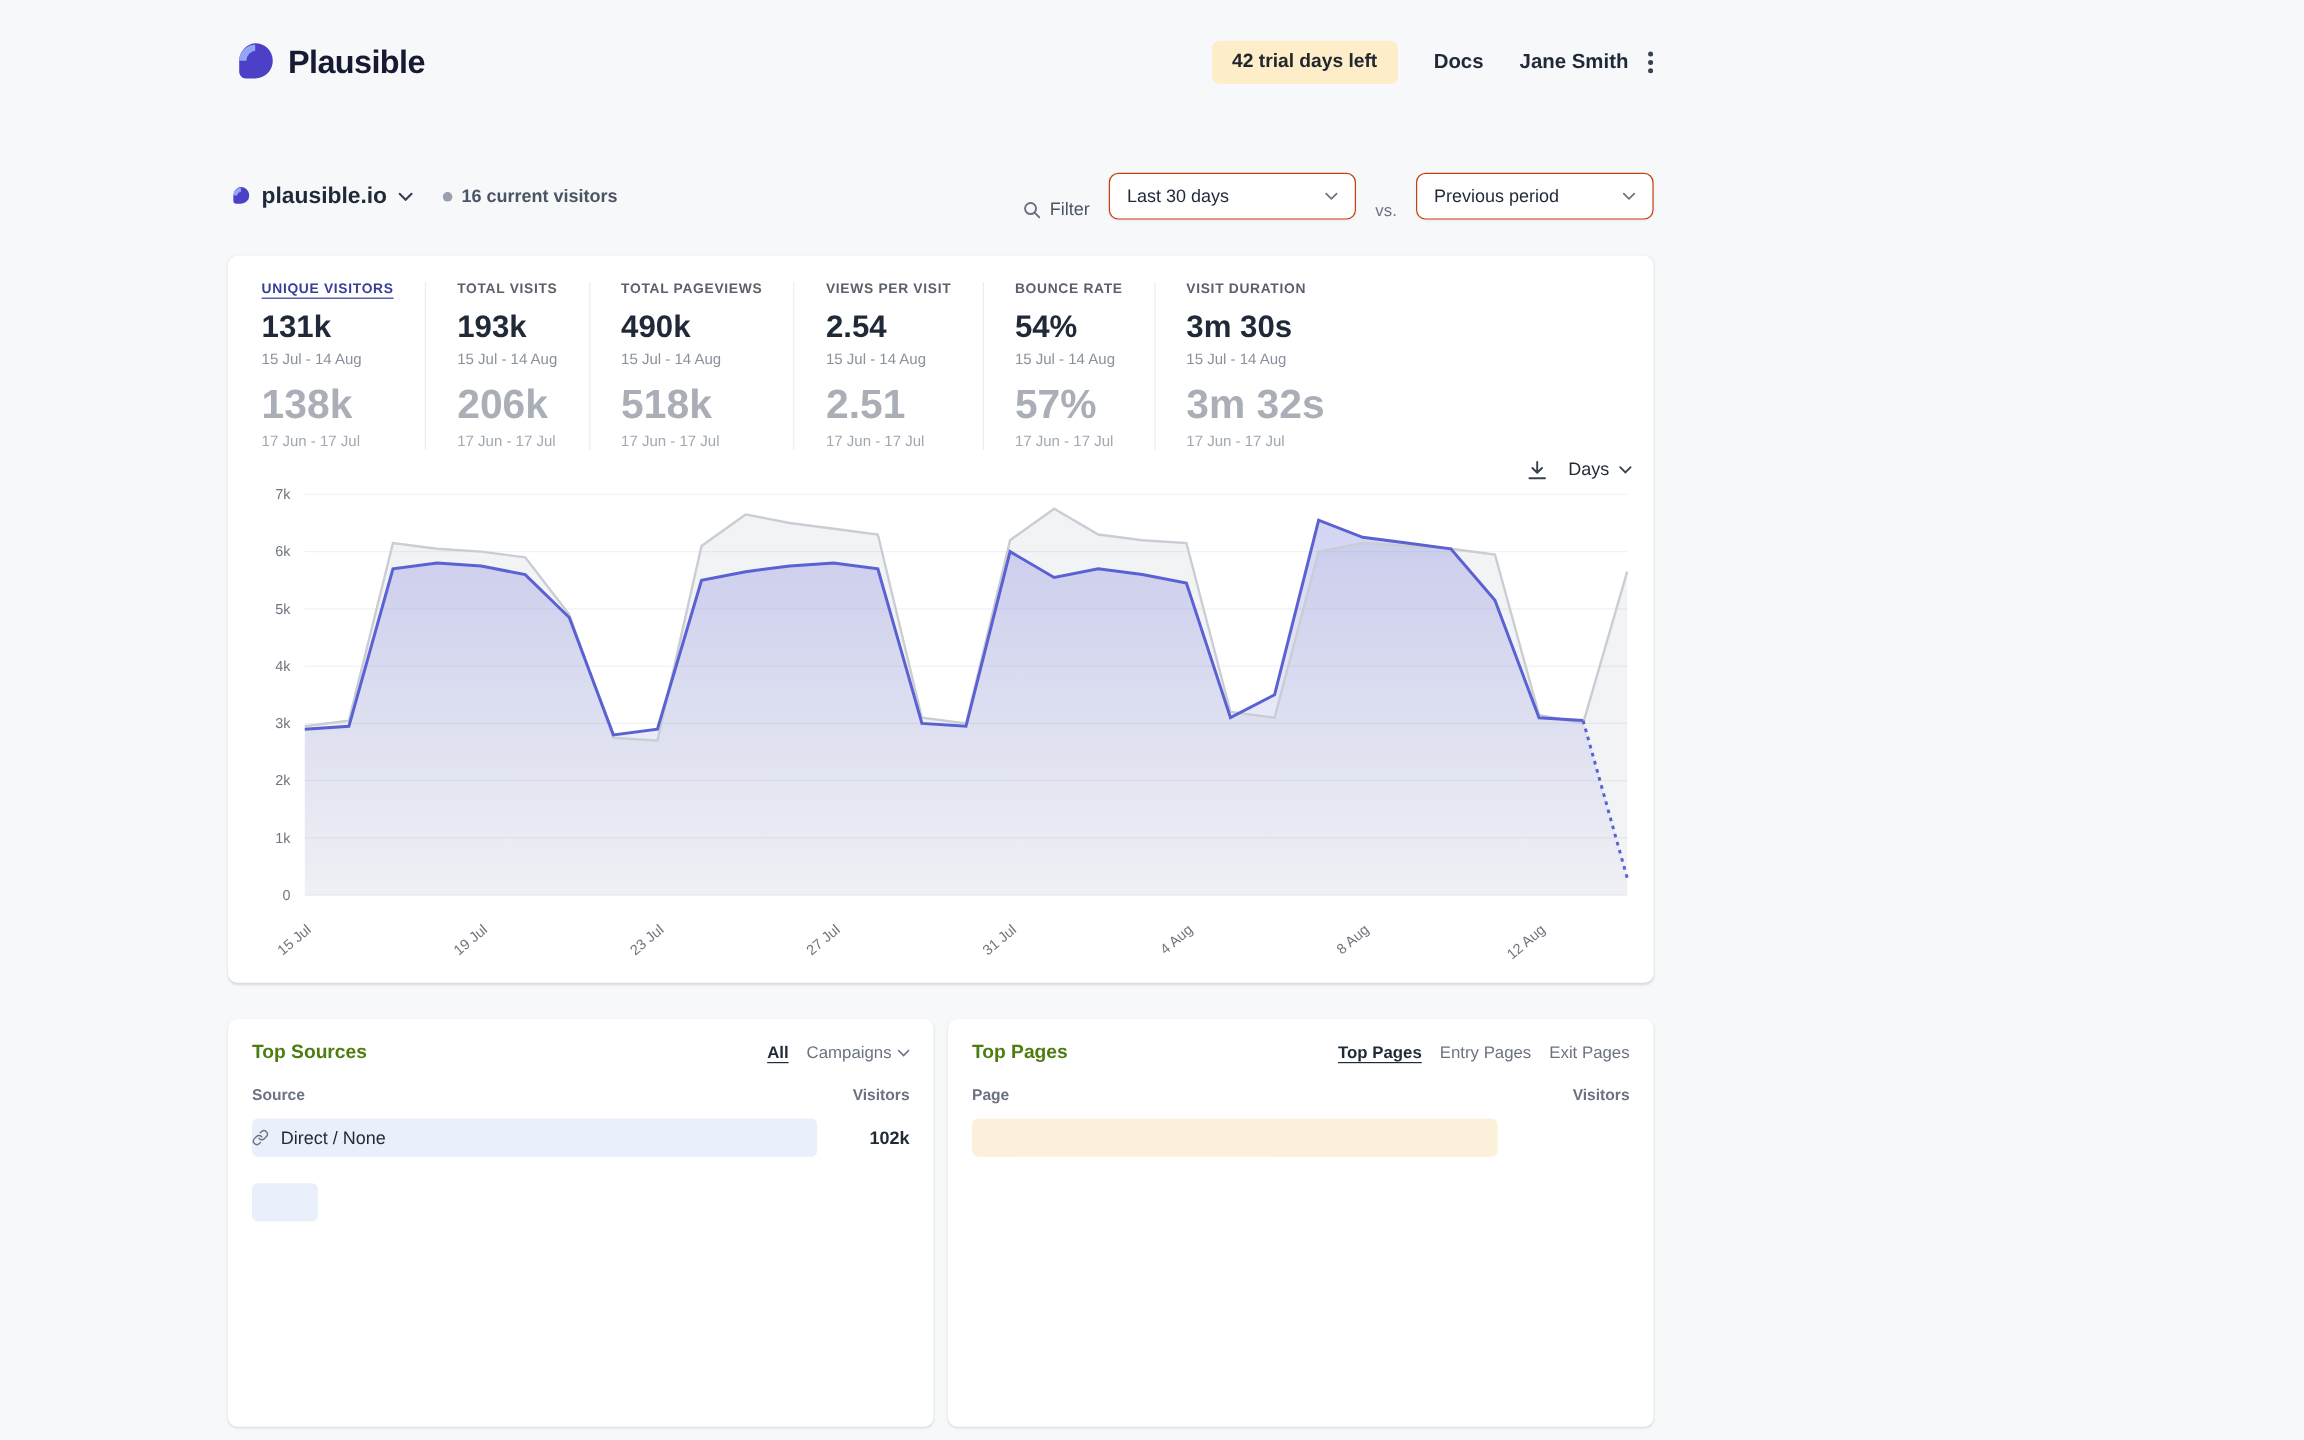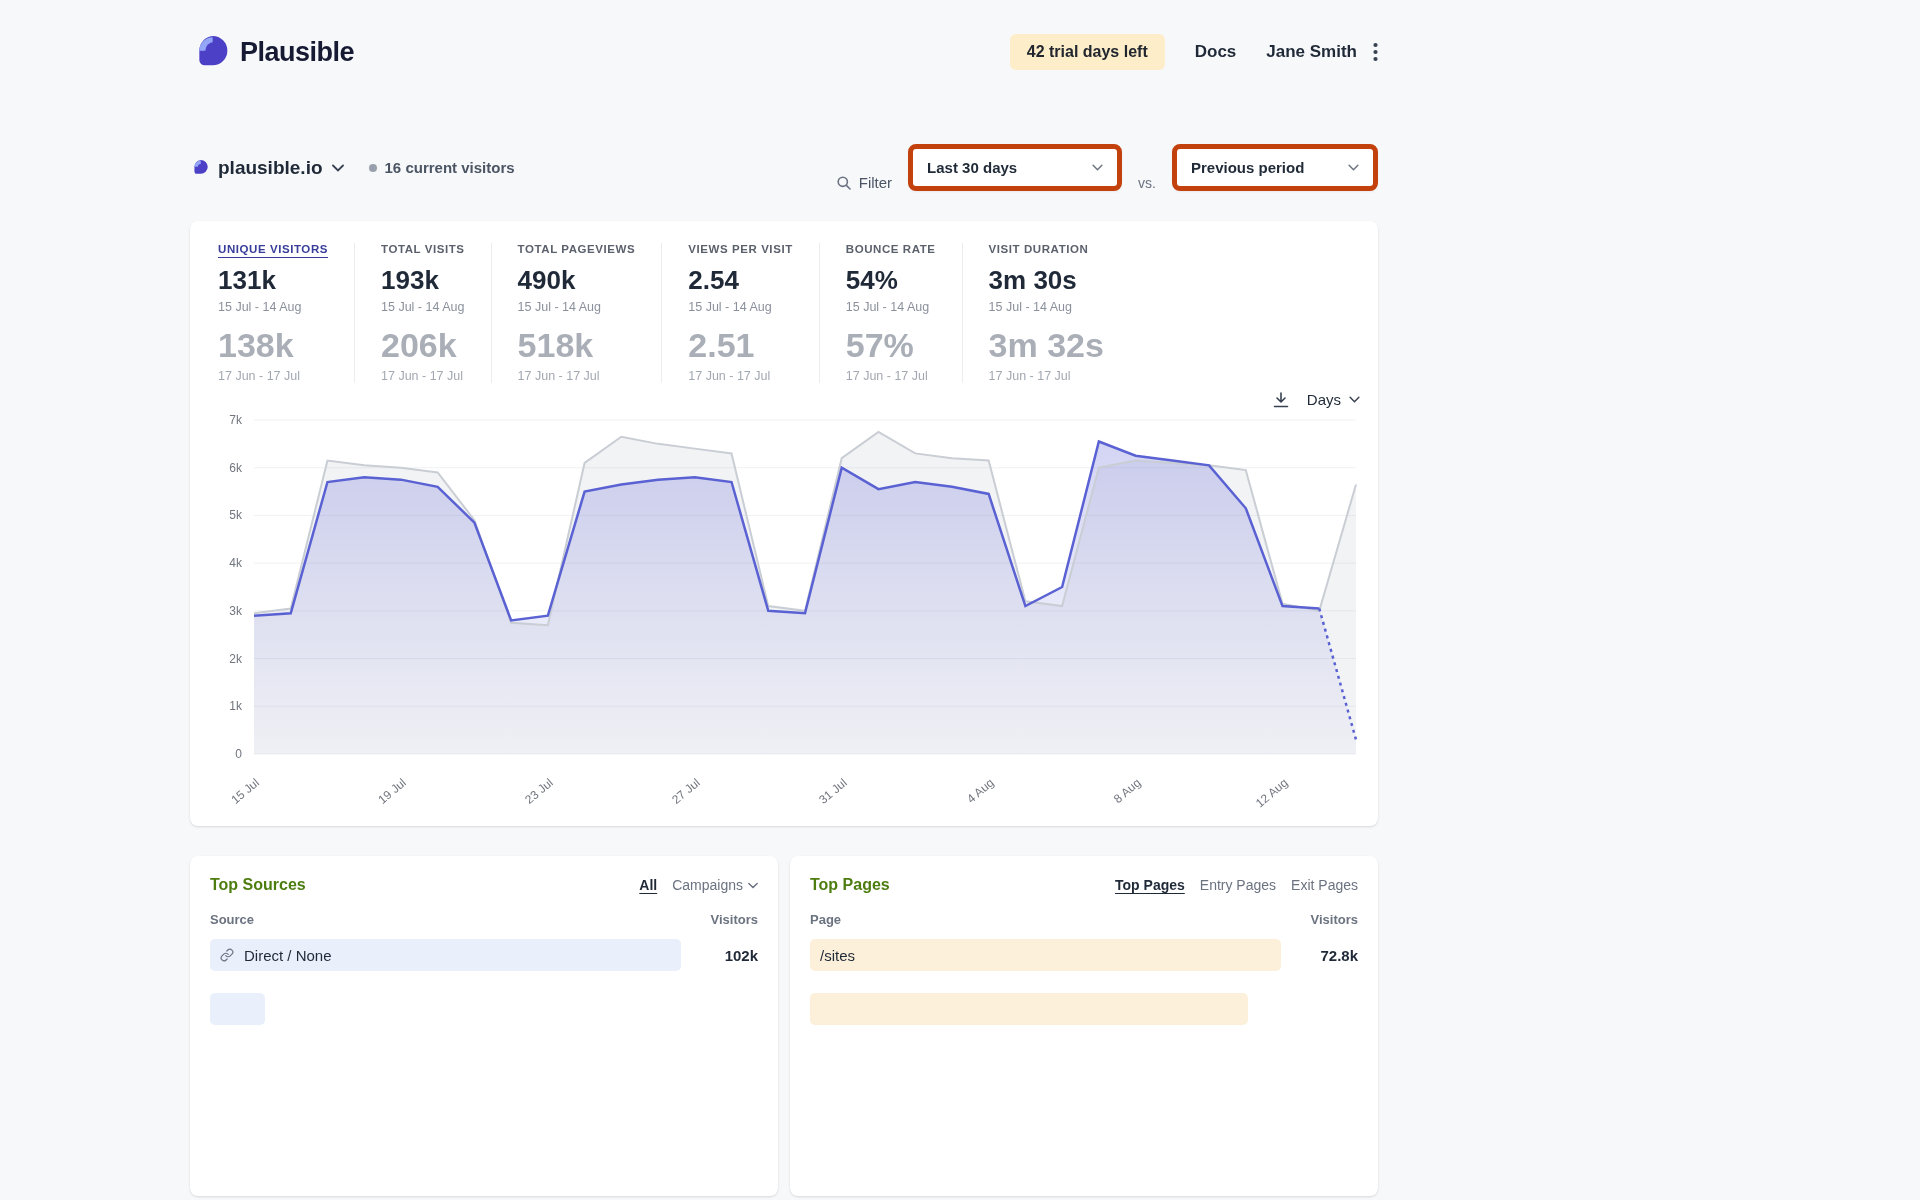--- a/index.html
+++ b/index.html
@@ -18,23 +18,23 @@
 
   
   .site-bar{margin-top:72px;display:flex;justify-content:space-between;align-items:center;}
   .site-left{display:flex;align-items:center;gap:9px;}
   .site-name{font-size:19px;font-weight:700;color:#1f2937;cursor:pointer;}
   .chev{display:inline-flex;align-items:center;}
   .live{display:flex;align-items:center;gap:8px;margin-left:16px;color:#4b5563;font-weight:600;font-size:15px;}
   .live-dot{width:8px;height:8px;border-radius:50%;background:#97a0ac;display:inline-block;}
   .site-right{display:flex;align-items:flex-end;gap:16px;}
   .filter{display:flex;align-items:center;gap:7px;color:#4b5563;font-size:15px;cursor:pointer;}
-  .select{background:#fff;border:5px solid #c2410c;box-shadow:0 1px 2px rgba(16,24,40,.05);
+  .select{background:#fff;border:1px solid #c2410c;box-shadow:0 1px 2px rgba(16,24,40,.05);
     border-radius:8px;padding:10px 14px;font-size:15px;color:#1f2937;display:flex;
-    align-items:center;justify-content:space-between;cursor:pointer;font-weight:700;}
+    align-items:center;justify-content:space-between;cursor:pointer;font-weight:400;}
   .select.period{width:176px;}
   .select.compare{width:168px;}
   .vs{color:#6b7280;font-size:14px;}
 
   
   .main-card{margin-top:30px;background:#fff;border-radius:8px;
     box-shadow:0 1px 2px rgba(16,24,40,.08),0 1px 3px rgba(16,24,40,.06);
     padding:22px 18px 14px 28px;}
   .metrics-row{display:flex;}
   .metric{padding:0 26px;border-left:1px solid #ebedf0;cursor:pointer;}
@@ -60,21 +60,21 @@
   .panel-title{font-size:16px;font-weight:700;color:#4d7c0f;}
   .panel-tabs{display:flex;gap:15px;font-size:14px;color:#6b7280;align-items:center;}
   .tab{cursor:pointer;display:inline-flex;align-items:center;gap:5px;}
   .tab.active{color:#1f2937;font-weight:700;text-decoration:underline;text-underline-offset:3px;}
   .cols{display:flex;justify-content:space-between;margin-top:18px;font-size:13px;color:#6b7280;font-weight:600;}
   .rows{margin-top:12px;display:flex;flex-direction:column;gap:22px;}
   .row{position:relative;height:32px;display:flex;align-items:center;justify-content:space-between;cursor:pointer;}
   .row-bar{position:absolute;left:0;top:0;bottom:0;border-radius:5px;}
   .bar-blue{background:#e9effb;}
   .bar-orange{background:#fdf0da;}
-  .row-label{position:relative;display:flex;align-items:center;gap:10px;padding-left:10px;font-size:15px;color:#1f2937;}
+  .row-label{position:relative;display:flex;align-items:center;gap:10px;font-size:15px;color:#1f2937;}
   .row-value{position:relative;font-size:15px;font-weight:700;color:#1f2937;}
 </style>
 </head>
 <body>
 
 <div class="page">
 
   <header class="topbar">
     <div class="brand">
       <span style="display:inline-flex;">
@@ -303,25 +303,20 @@
           <span class="tab">Entry Pages</span>
           <span class="tab">Exit Pages</span>
         </span>
       </div>
       <div class="cols">
         <span>Page</span>
         <span>Visitors</span>
       </div>
       <div class="rows">
         <div class="row">
-          <div class="row-bar bar-orange" style="width: 86%;"></div>
-          <span class="row-label">/sites</span>
-          <span class="row-value">72.8k</span>
-        </div>
-        <div class="row">
           <div class="row-bar bar-orange" style="width: 80%;"></div>
           <span class="row-label"></span>
           <span class="row-value"></span>
         </div>
       </div>
     </div>
 
   </section>
 </div>
 

